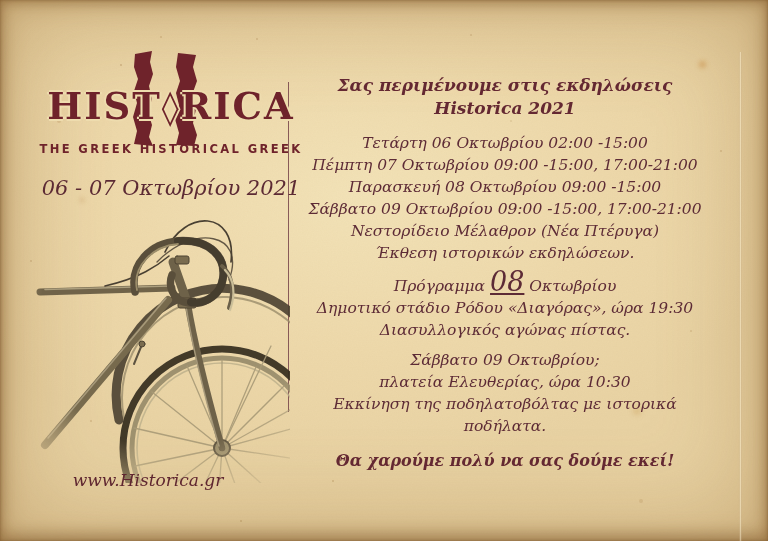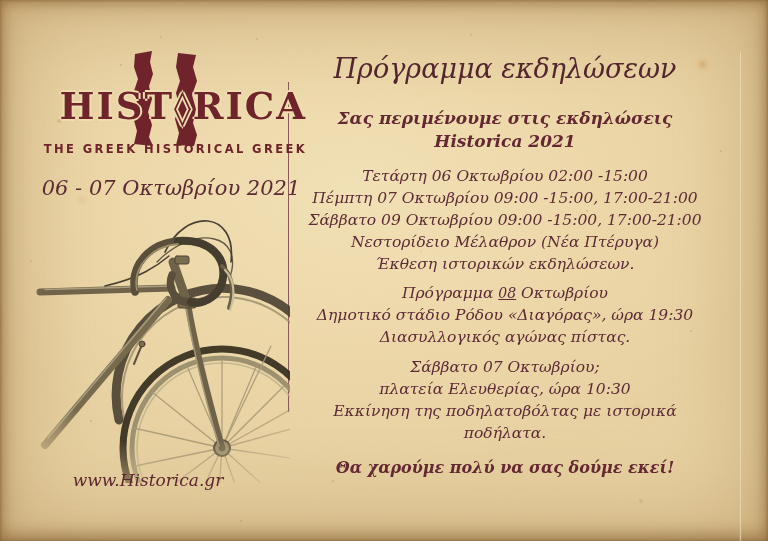--- a/index.html
+++ b/index.html
@@ -34,21 +34,21 @@
       690px 330px 0 0 rgba(140,95,40,.20), 240px 520px 0 0 rgba(140,95,40,.25),
       640px 500px 0 1px rgba(150,105,50,.16), 90px 420px 0 0 rgba(140,95,40,.22),
       420px 250px 0 0 rgba(140,95,40,.12), 720px 150px 0 0 rgba(140,95,40,.22),
       30px 260px 0 0 rgba(140,95,40,.22), 510px 120px 0 0 rgba(140,95,40,.15),
       160px 36px 0 0 rgba(140,95,40,.22);
   }
 
   .divider{position:absolute;left:288px;top:82px;width:1px;height:330px;background:#6e3a42;opacity:.8;}
 
   
-  .logo{position:absolute;left:35px;top:46px;width:272px;height:118px;text-align:right;}
+  .logo{position:absolute;left:35px;top:46px;width:272px;height:118px;text-align:center;}
   .logo .numeral{position:absolute;left:97px;top:5px;width:68px;height:96px;}
   .logo .wordmark{
     position:absolute;left:0;top:40px;width:100%;z-index:2;
     font-family:"DejaVu Serif",serif;font-weight:bold;font-size:37px;line-height:40px;
     letter-spacing:2px;color:#6f232b;white-space:nowrap;
     text-shadow:-2px 0 0 #eedcae, 2px 0 0 #eedcae, 0 -2px 0 #eedcae, 0 2px 0 #eedcae;
   }
   .logo .wordmark .diamond{display:inline-block;font-size:34px;}
   .logo .tagline{
     position:absolute;left:0;top:96px;width:100%;z-index:2;
@@ -65,21 +65,21 @@
     font-style:italic;font-weight:normal;font-size:17px;color:#5f2630;
   }
 
   
   .rcol{position:absolute;left:300px;top:52px;width:410px;text-align:center;color:#5d2b36;}
   .r-title{font-style:italic;font-size:27px;line-height:33px;color:#53262f;}
   .r-intro{margin-top:22px;font-style:italic;font-weight:bold;font-size:17px;line-height:23px;color:#642832;}
   .r-block{margin-top:12px;font-style:italic;font-size:15.5px;line-height:22px;}
   .r-block.b2{margin-top:7px;}
   .r-block.b3{margin-top:8px;}
-  .big-num{font-size:14px;text-decoration:underline;}
+  .big-num{font-size:27px;text-decoration:underline;}
   .r-closing{margin-top:14px;font-style:italic;font-weight:bold;font-size:16px;color:#642832;}
 </style>
 </head>
 <body>
 
 <div class="poster">
 
   <svg class="noise" width="768" height="541">
     <filter id="grain">
         <feTurbulence type="fractalNoise" baseFrequency="0.8" numOctaves="2" stitchTiles="stitch"></feTurbulence>
@@ -179,41 +179,41 @@
 
       <path d="M 207 60 C 217 68 220 84 214 102" stroke="#6b5f48" stroke-width="4"></path>
       <path d="M 210 64 C 219 73 221 88 215 104" stroke="#cfc29c" stroke-width="2.2" opacity="0.95"></path>
     </g>
   </svg>
 
   <div class="website">www.Historica.gr</div>
 
   <div class="rcol">
     <div class="r-title">
-      <div>Πρόγραμμα εκδηλώσεων</div>
     </div>
 
     <div class="r-intro">Σας περιμένουμε στις εκδηλώσεις Historica 2021</div>
 
     <div class="r-block b1">
       <div>Τετάρτη 06 Οκτωβρίου 02:00 -15:00</div>
       <div>Πέμπτη 07 Οκτωβρίου 09:00 -15:00, 17:00-21:00</div>
+      <div>Παρασκευή 08 Οκτωβρίου 09:00 -15:00</div>
       <div>Σάββατο 09 Οκτωβρίου 09:00 -15:00, 17:00-21:00</div>
       <div>Νεστορίδειο Μέλαθρον (Νέα Πτέρυγα)</div>
       <div>Έκθεση ιστορικών εκδηλώσεων.</div>
     </div>
 
     <div class="r-block b2">
       <div><span>Πρόγραμμα </span><span class="big-num">08</span><span> Οκτωβρίου</span></div>
       <div>Δημοτικό στάδιο Ρόδου «Διαγόρας», ώρα 19:30</div>
       <div>Διασυλλογικός αγώνας πίστας.</div>
     </div>
 
     <div class="r-block b3">
-      <div>Σάββατο 07 Οκτωβρίου;</div>
+      <div>Σάββατο 09 Οκτωβρίου;</div>
       <div>πλατεία Ελευθερίας, ώρα 10:30</div>
       <div>Εκκίνηση της ποδηλατοβόλτας με ιστορικά ποδήλατα.</div>
     </div>
 
     <div class="r-closing">Θα χαρούμε πολύ να σας δούμε εκεί!</div>
   </div>
 
 </div>
 
 </body></html>

